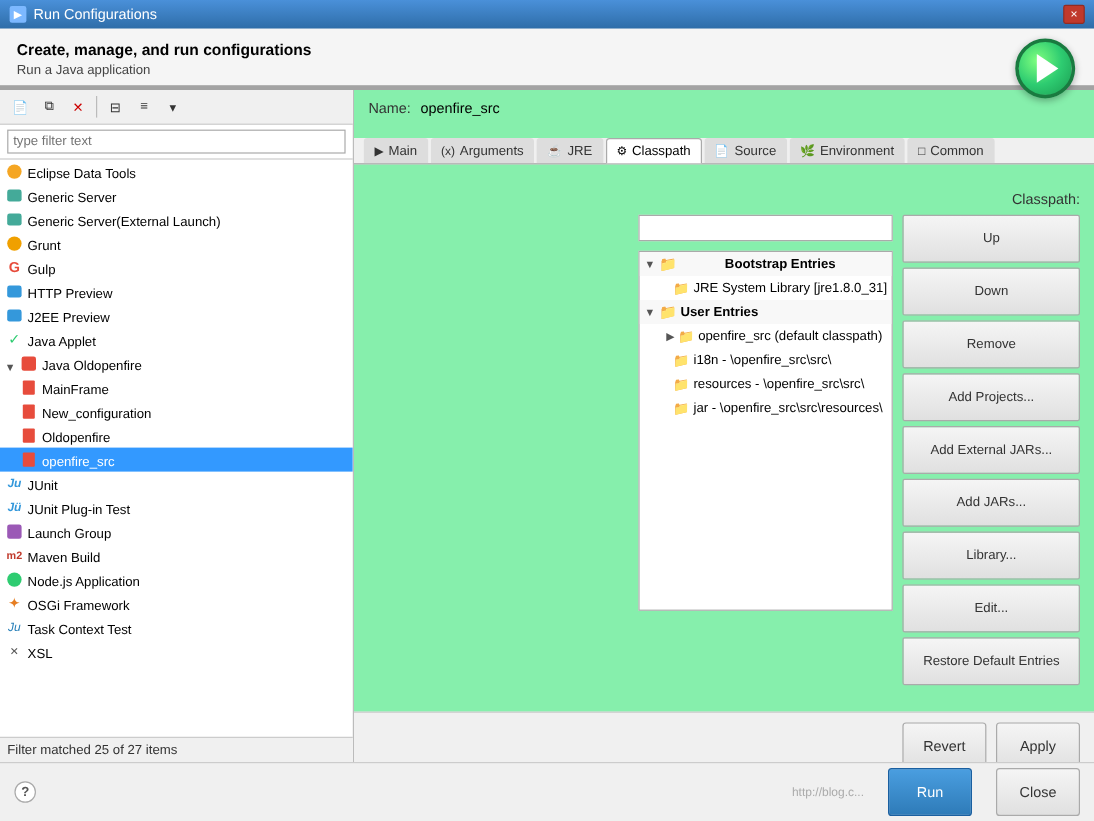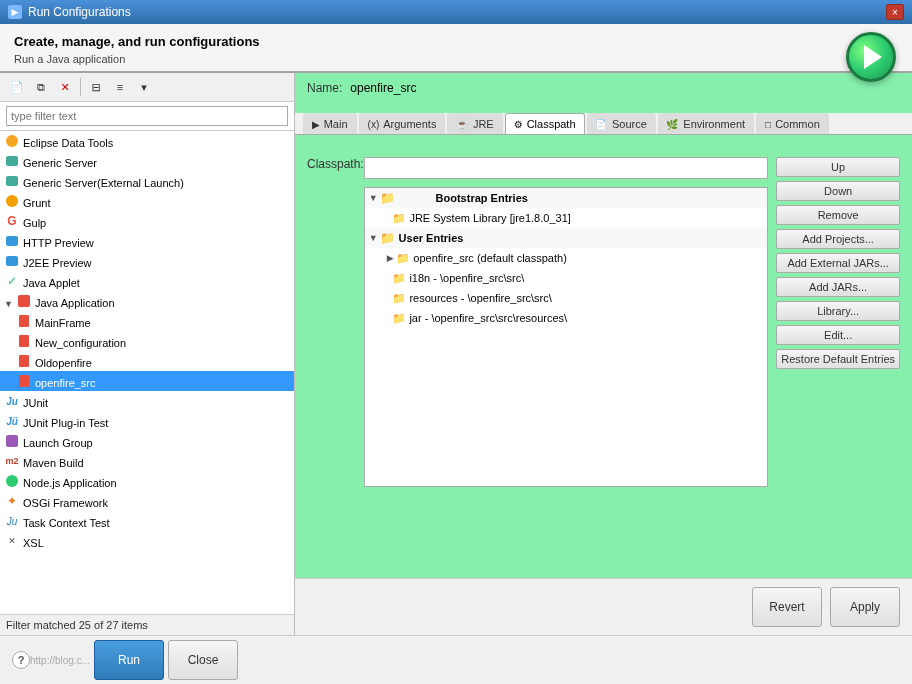--- a/index.html
+++ b/index.html
@@ -22,21 +22,21 @@
       color: white;
       width: 18px; height: 16px;
       cursor: pointer;
       display: flex; align-items: center; justify-content: center;
       font-size: 10px;
       border-radius: 2px;
     }
 
     .main-container { display: flex; flex-direction: column; height: calc(684px - 24px); background: #f5f5f5; }
 
-    .header-section { padding: 10px 10px 6px 14px; background: #f5f5f5; border-bottom: 2px solid #a3a3a3; }
+    .header-section { padding: 10px 10px 6px 14px; background: #f5f5f5; border-bottom: 4px solid #a3a3a3; }
     .header-title { font-size: 13px; font-weight: bold; color: #000; margin-bottom: 4px; }
     .header-subtitle { font-size: 11px; color: #444; }
 
     .content-area { display: flex; flex: 1; overflow: hidden; }
 
     
     .left-panel { width: 295px; border-right: 1px solid #bbb; display: flex; flex-direction: column; background: #fff; }
 
     .left-toolbar { display: flex; align-items: center; padding: 4px 6px; gap: 2px; border-bottom: 1px solid #ccc; background: #f0f0f0; }
     .toolbar-btn {
@@ -102,45 +102,45 @@
       border-bottom: none;
       background: #ddd;
       margin-right: 2px;
       border-radius: 3px 3px 0 0;
       gap: 4px;
       color: #333;
     }
     .tab.active { background: #fff; border-color: #aaa; border-bottom-color: #fff; color: #000; }
     .tab-icon { font-size: 10px; }
 
-    .tab-content { flex: 1; padding: 10px 12px; display: flex; flex-direction: row; }
+    .tab-content { flex: 1; padding: 10px 12px; display: flex; flex-direction: column; align-items: flex-end; }
 
     .classpath-label { font-size: 12px; margin-bottom: 6px; color: #333; }
     .classpath-input { height: 22px; border: 1px solid #aaa; background: #fff; margin-bottom: 8px; padding: 2px 4px; font-size: 11px; outline: none; }
 
     .classpath-tree { border: 1px solid #aaa; background: #fff; flex: 1; min-height: 300px; overflow-y: auto; overflow-x: hidden; }
     .cp-item {
       display: flex;
       align-items: center;
       padding: 2px 4px;
       height: 20px;
       cursor: pointer;
       white-space: nowrap;
     }
     .cp-group-header { display: flex; align-items: center; padding: 2px 4px; height: 20px; cursor: pointer; background: #f8f8f8; }
 
     .right-buttons { display: flex; flex-direction: column; gap: 4px; padding-left: 8px; min-width: 130px; }
     .right-btn {
-      height: 20px;
+      height: 40px;
       border: 1px solid #aaa;
       background: linear-gradient(to bottom, #f5f5f5, #e0e0e0);
       cursor: pointer;
       font-size: 11px;
       color: #333;
-      padding: 0 4px;
+      padding: 0 16px;
       border-radius: 2px;
       text-align: center;
     }
     .right-btn:disabled { color: #aaa; cursor: default; }
 
     .classpath-content { display: flex; }
     .classpath-tree-area { flex: 1; }
 
     
     .bottom-bar { display: flex; justify-content: flex-end; align-items: center; padding: 8px 12px; gap: 8px; border-top: 1px solid #ccc; background: #f0f0f0; }
@@ -270,21 +270,21 @@
         <div class="tree-item">
           <span class="tree-icon" style="color:#2ecc71;font-size:12px;">✓</span>
           <span class="item-label">Java Applet</span>
         </div>
 
         <div class="tree-item">
           <span class="expand-arrow">▼</span>
           <span class="tree-icon">
             <span style="background:#e74c3c;border-radius:2px;width:12px;height:12px;display:block;"></span>
           </span>
-          <span class="item-label">Java Application</span>
+          <span class="item-label">Java Oldopenfire</span>
         </div>
 
         <div class="tree-item indent-1">
           <span class="tree-icon">
             <span style="background:#e74c3c;width:10px;height:12px;display:block;border-radius:1px;"></span>
           </span>
           <span class="item-label">MainFrame</span>
         </div>
 
         <div class="tree-item indent-1">
@@ -459,19 +459,19 @@
 
       <div class="bottom-bar">
         <button class="bottom-btn">Revert</button>
         <button class="bottom-btn">Apply</button>
       </div>
     </div>
   </div>
 
   <div class="footer-bar">
     <div class="footer-help">?</div>
-    <div style="flex:1;text-align:right;display:flex;align-items:center;gap:4px;">
+    <div style="flex:1;text-align:right;display:flex;justify-content:flex-end;align-items:center;gap:20px;">
       <span class="footer-url">http://blog.c...</span>
       <button class="bottom-btn primary">Run</button>
       <button class="bottom-btn">Close</button>
     </div>
   </div>
 </div>
 
 </body></html>

